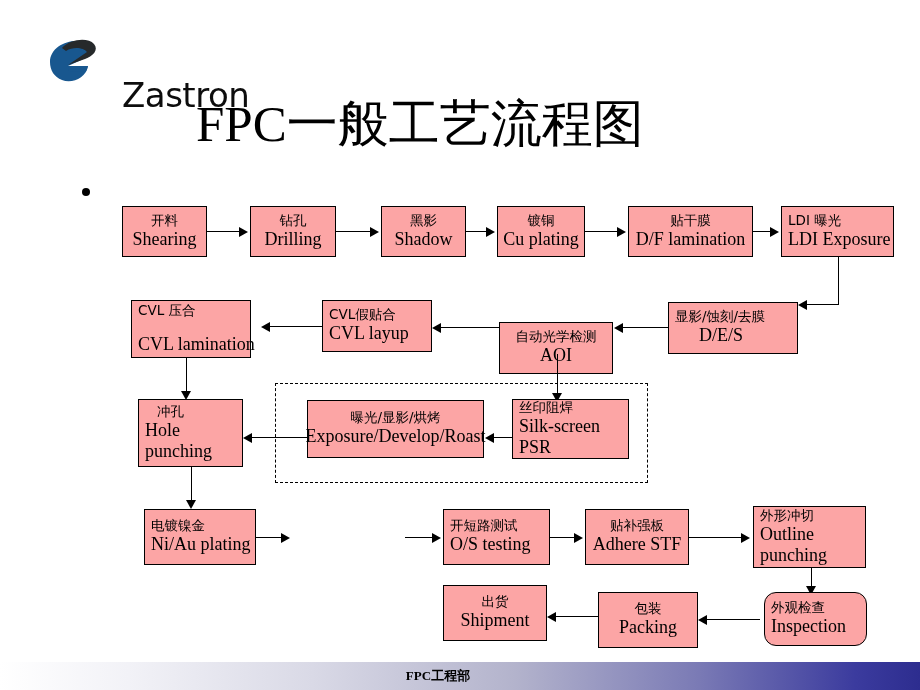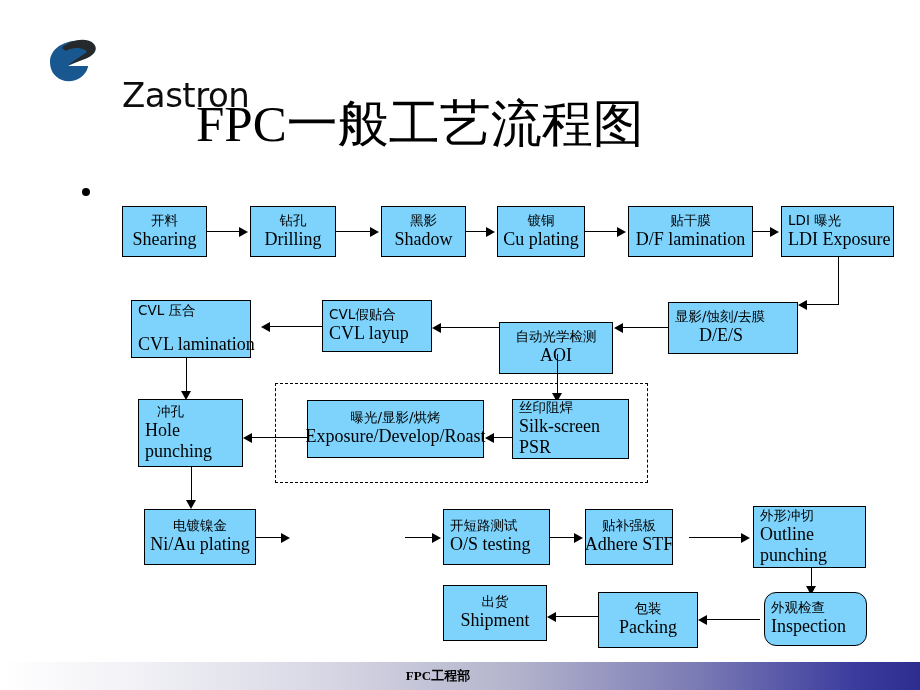--- a/index.html
+++ b/index.html
@@ -54,21 +54,21 @@
     width: 8px; height: 8px;
     border-radius: 50%;
     background: #000;
   }
 
   
   .node {
     position: absolute;
     box-sizing: border-box;
     border: 1px solid #000;
-    background: #7dd3fc;
+    background: #fca5a5;
     display: flex;
     flex-direction: column;
     justify-content: center;
     padding: 2px 6px;
     line-height: 1.18;
     color: #000;
   }
   .node .cn {
     font-family: "DejaVu Sans", "Liberation Sans", sans-serif;
     font-size: 13.5px;
@@ -263,32 +263,32 @@
 
   <div class="conn h" style="left:494px; top:437px; width:18px;"></div>
   <div class="arrow left" style="left:485px; top:433px;"></div>
 
   <div class="conn h" style="left:252px; top:437px; width:55px;"></div>
   <div class="arrow left" style="left:243px; top:433px;"></div>
 
   <div class="conn v" style="left:191px; top:467px; height:36px;"></div>
   <div class="arrow down" style="left:186px; top:500px;"></div>
 
-  <div class="node lft" style="left:144px; top:509px; width:112px; height:56px;align-items:center;">
+  <div class="node lft" style="left:144px; top:509px; width:112px; height:56px;">
     <div class="cn">电镀镍金</div>
     <div class="en">Ni/Au plating</div>
   </div>
 
 
   <div class="node lft" style="left:443px; top:509px; width:107px; height:56px;">
     <div class="cn">开短路测试</div>
     <div class="en">O/S testing</div>
   </div>
 
-  <div class="node ctr" style="left:585px; top:509px; width:88px; height:56px;">
+  <div class="node ctr" style="left:585px; top:509px; width:104px; height:56px;">
     <div class="cn">贴补强板</div>
     <div class="en">Adhere  STF</div>
   </div>
 
   <div class="node lft" style="left:753px; top:506px; width:113px; height:62px;">
     <div class="cn">外形冲切</div>
     <div class="en">Outline</div>
     <div class="en">punching</div>
   </div>
 

